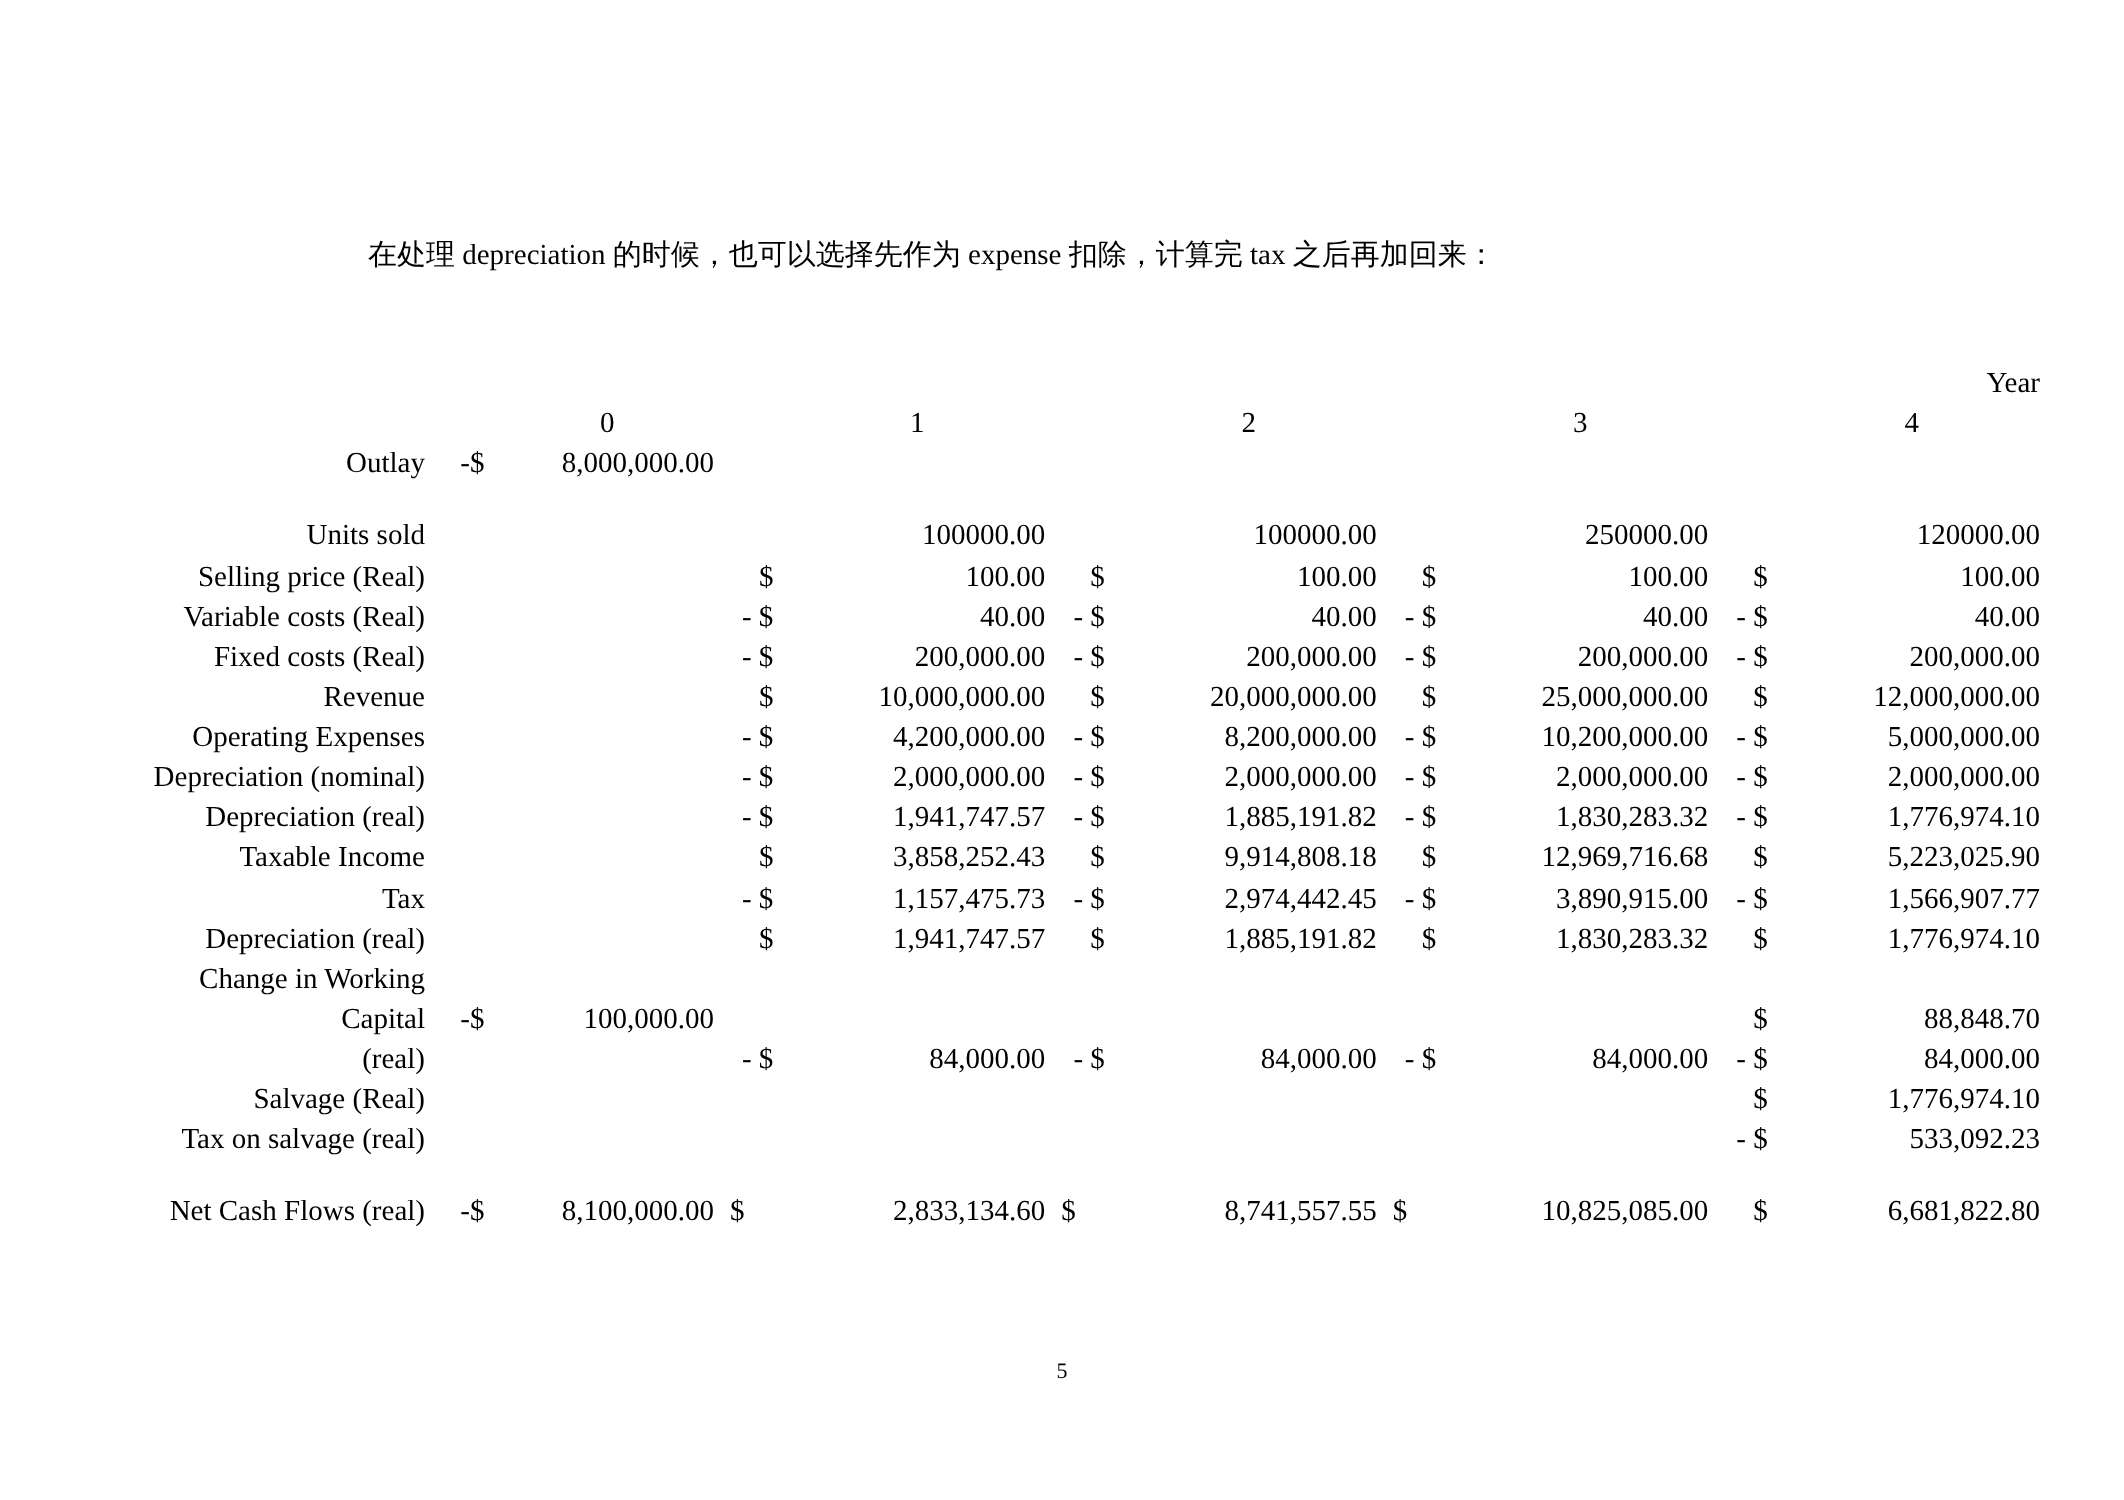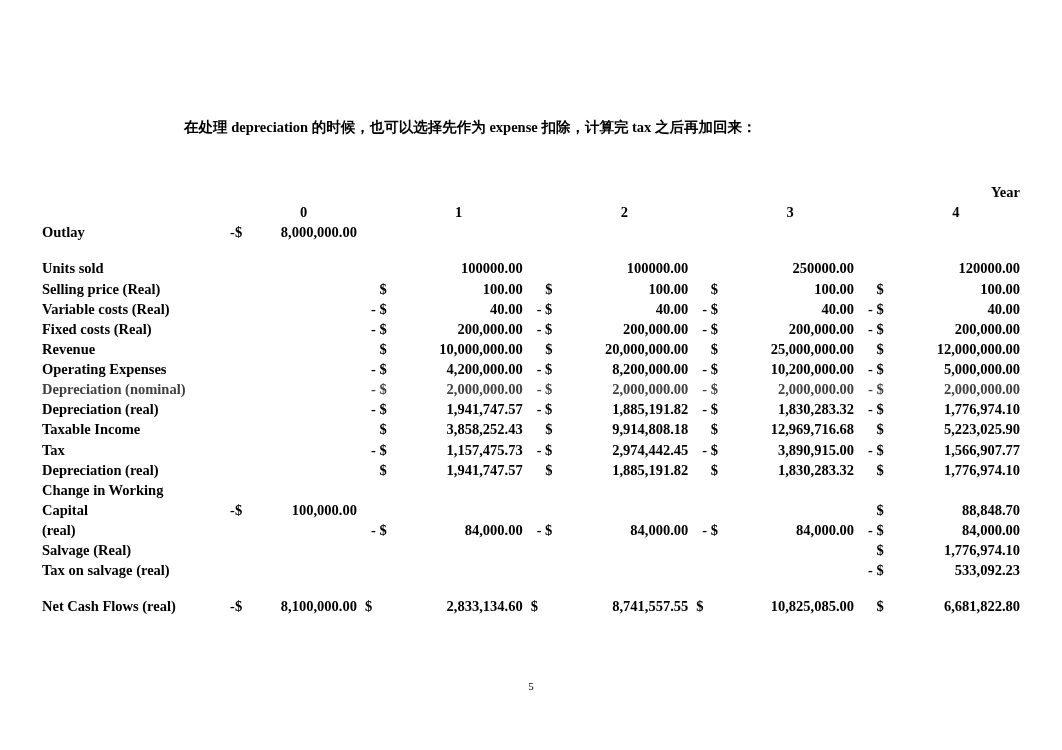--- a/index.html
+++ b/index.html
@@ -8,21 +8,20 @@
     font-family: 'Times New Roman', Times, serif;
     font-size: 14.5px;
     color: #000;
     background: #fff;
     width: 1062px;
     height: 750px;
     position: relative;
   }
   .page {
     padding: 40px 38px 0 38px;
-    font-weight: bold;
   }
   .intro {
     margin: 78px 0 40px 146px;
     font-size: 14.5px;
   }
   table {
     border-collapse: collapse;
     width: 100%;
     table-layout: fixed;
   }
@@ -30,26 +29,26 @@
     padding: 1px 4px;
     vertical-align: bottom;
     font-size: 14.5px;
     line-height: 1.25;
     white-space: nowrap;
   }
   .year-label-row td {
     text-align: right;
     padding-top: 6px;
   }
-  .col-label { width: 168px; text-align: left; }
+  .col-label { width: 168px; text-align: right; }
   .col-sign  { width: 28px; text-align: right; }
   .col-val   { text-align: right; }
   .col-y0    { width: 108px; }
   .col-y     { width: 128px; }
-  .muted { color: #404040; }
+  .muted { color: #000000; }
   .spacer td { height: 14px; }
   .pagenum {
     position: absolute;
     bottom: 58px;
     left: 0; right: 0;
     text-align: center;
     font-size: 11px;
   }
 </style>
 </head>

